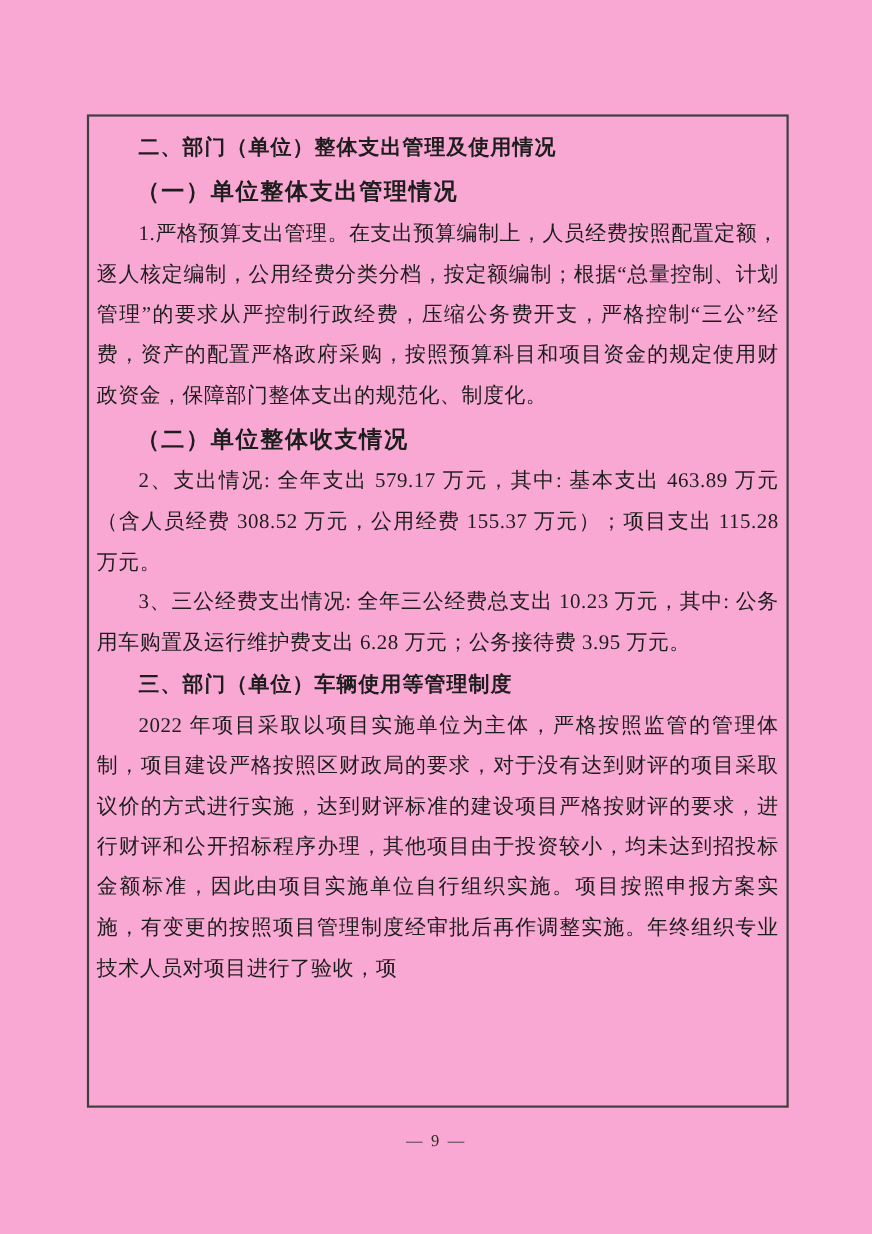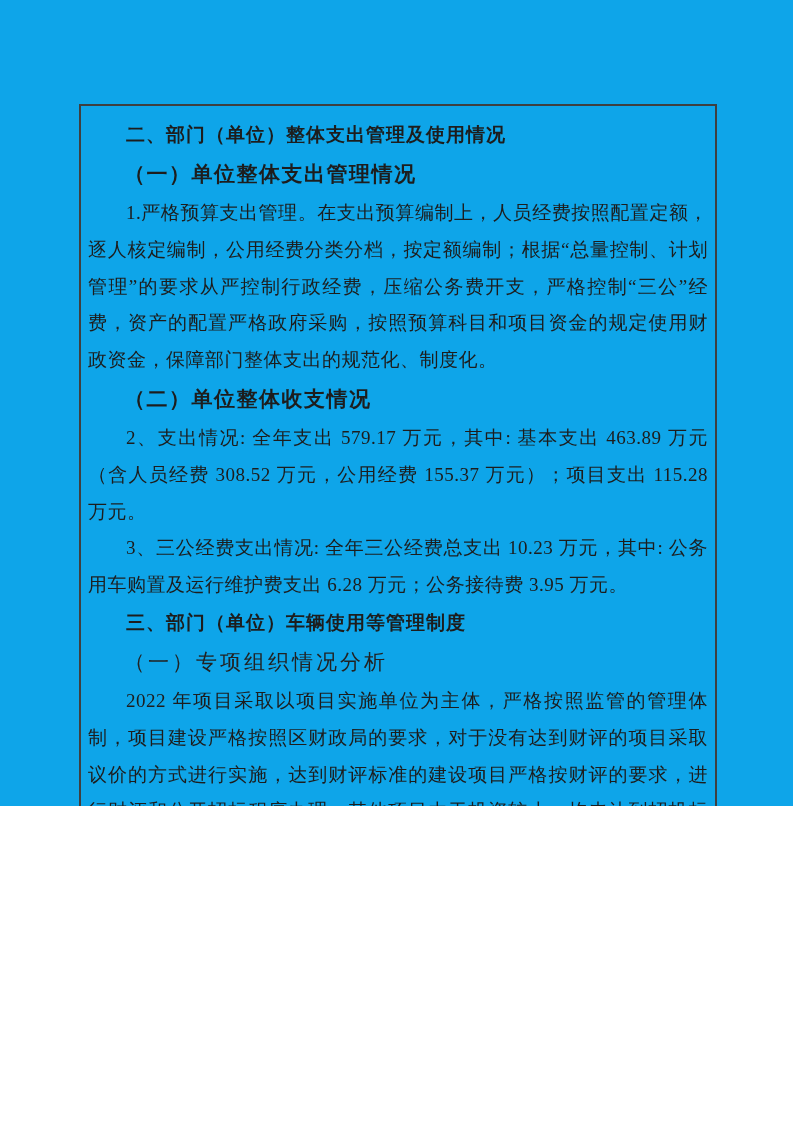--- a/index.html
+++ b/index.html
@@ -1,21 +1,21 @@
 <!DOCTYPE html>
 <html lang="zh"><head>
 <meta charset="utf-8">
 <style>
   * { margin: 0; padding: 0; box-sizing: border-box; }
   html, body { background: #ffffff; }
   .page {
     position: relative;
     width: 793px;
-    height: 806px;
-    background: #0ea5e9;
+    height: 1122px;
+    background: #f9a8d4;
     font-family: "Liberation Serif", serif;
     color: #1d1d1d;
     overflow: hidden;
     margin: 0 auto;
     padding-left: 32px;
   }
   .frame {
     position: absolute;
     left: 79px;
     top: 104px;
@@ -81,21 +81,20 @@
 
     <div class="h2">（二）单位整体收支情况</div>
 
 
     <p class="para">2、支出情况: 全年支出 579.17 万元，其中: 基本支出 463.89 万元（含人员经费 308.52 万元，公用经费 155.37 万元）；项目支出 115.28 万元。</p>
 
     <p class="para">3、三公经费支出情况: 全年三公经费总支出 10.23 万元，其中: 公务用车购置及运行维护费支出 6.28 万元；公务接待费 3.95 万元。</p>
 
     <div class="h1">三、部门（单位）车辆使用等管理制度</div>
 
-    <div class="h2 light">（一）专项组织情况分析</div>
 
     <p class="para">2022 年项目采取以项目实施单位为主体，严格按照监管的管理体制，项目建设严格按照区财政局的要求，对于没有达到财评的项目采取议价的方式进行实施，达到财评标准的建设项目严格按财评的要求，进行财评和公开招标程序办理，其他项目由于投资较小，均未达到招投标金额标准，因此由项目实施单位自行组织实施。项目按照申报方案实施，有变更的按照项目管理制度经审批后再作调整实施。年终组织专业技术人员对项目进行了验收，项</p>
 
   </div>
 
   <div class="pageno">— 9 —</div>
 
 </div>
 
 </body></html>

